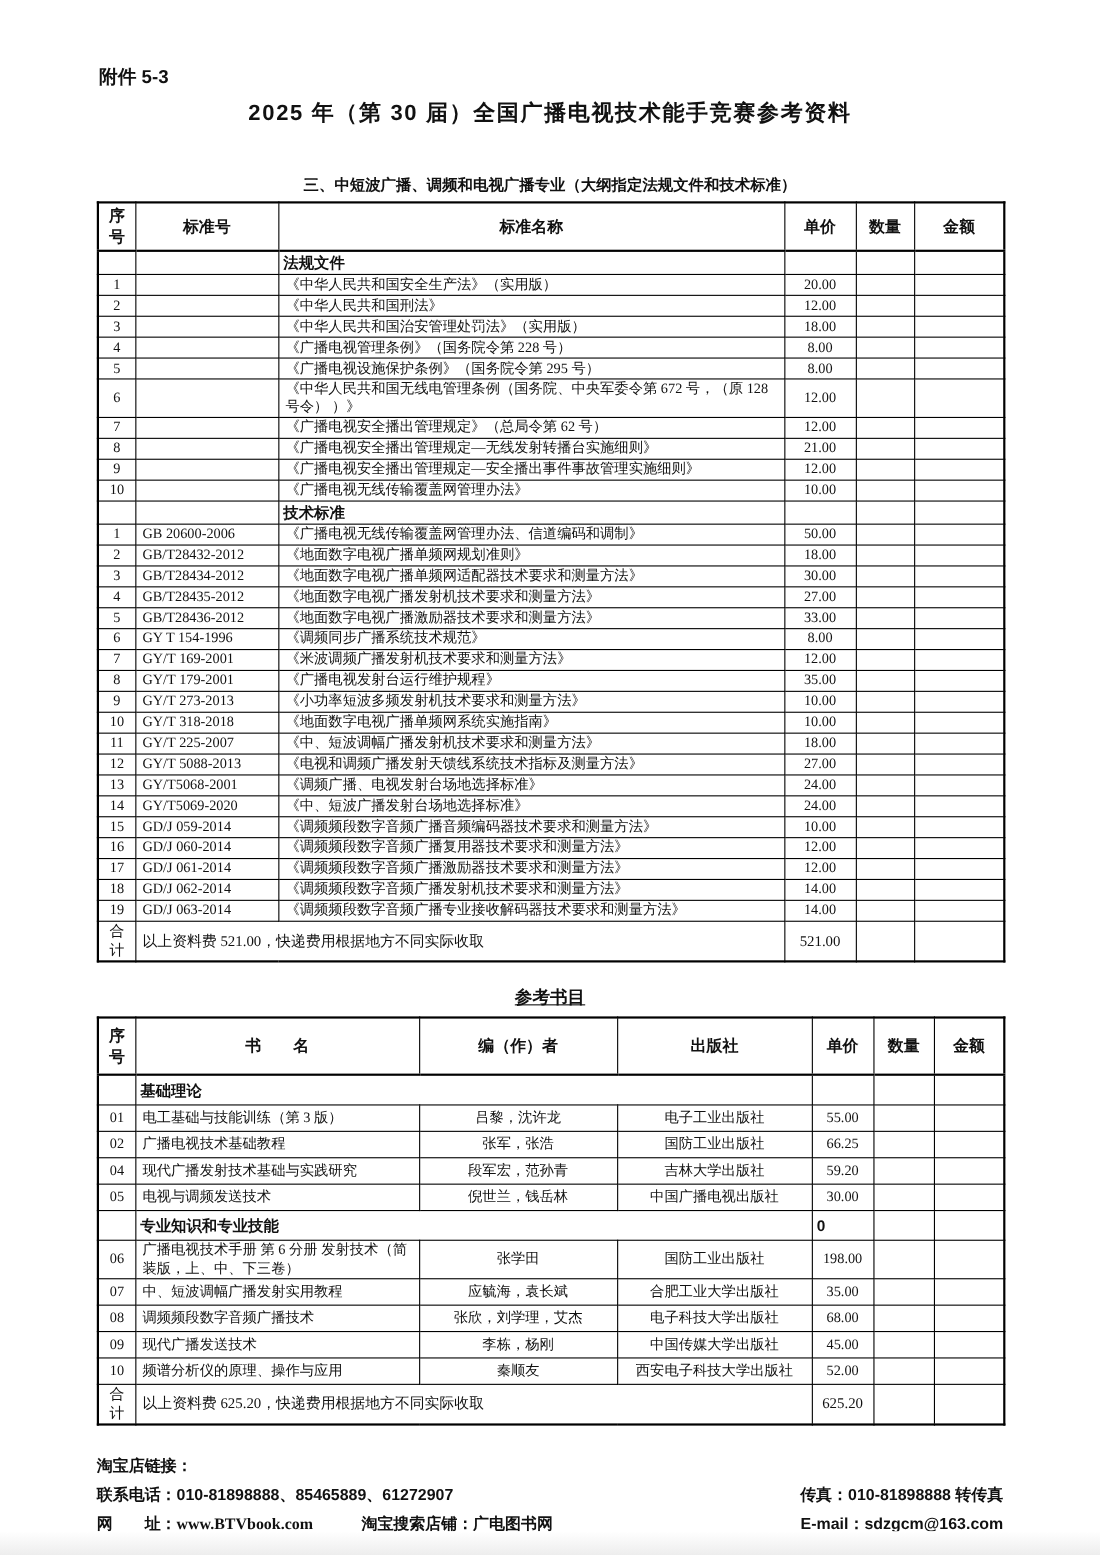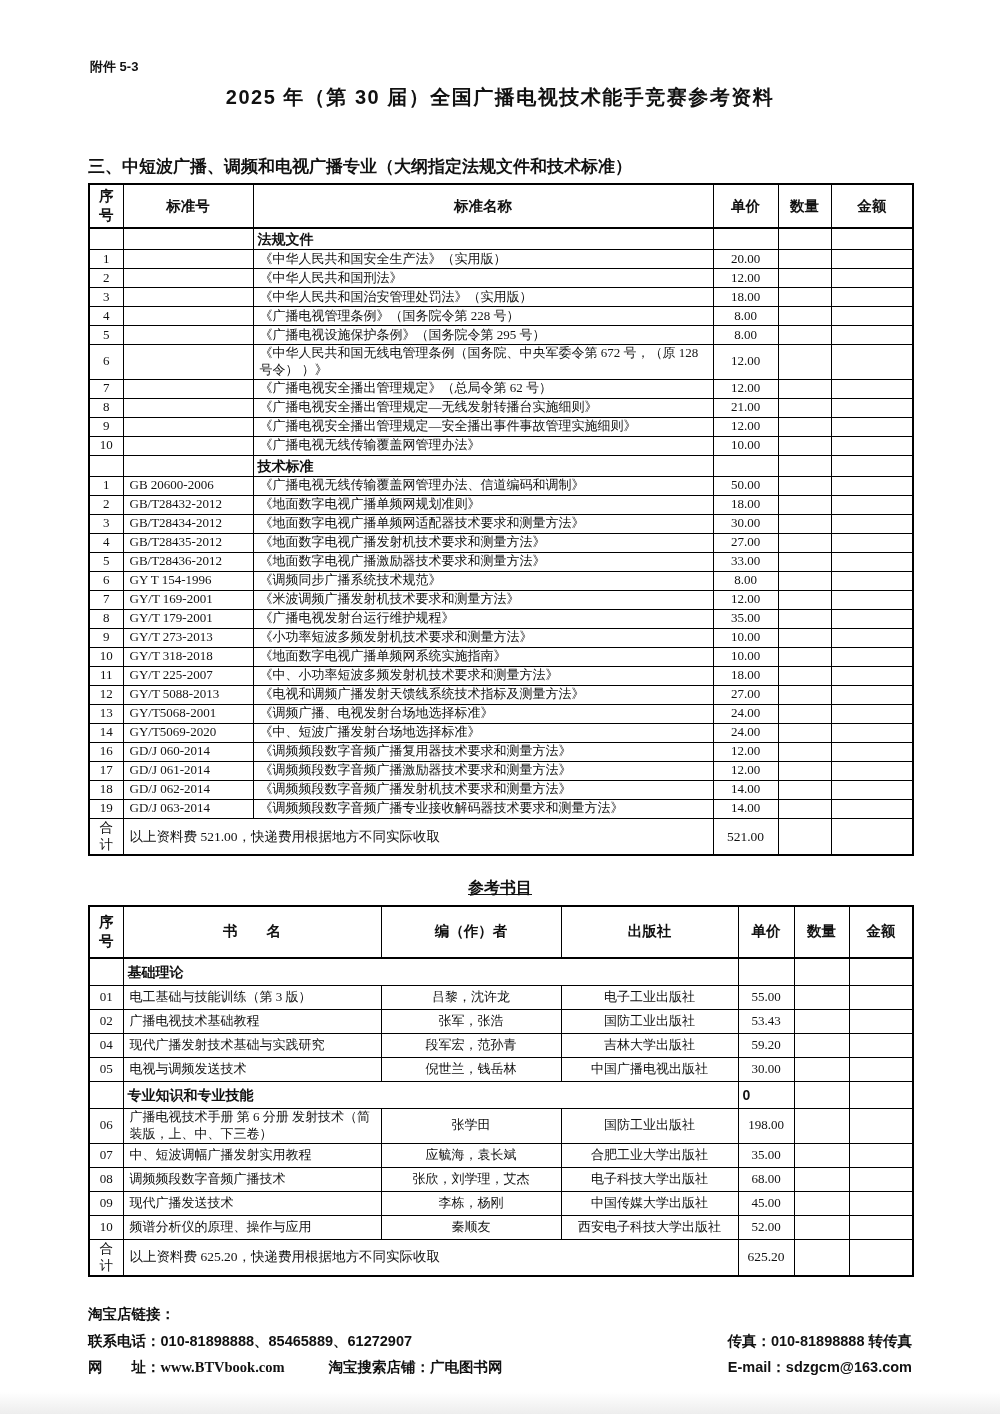--- a/index.html
+++ b/index.html
@@ -8,33 +8,33 @@
     background:#ffffff;
     font-family:"Liberation Serif", serif;
     color:#111;
     position:relative;
     overflow:hidden;
   }
   .page { padding:58px 88px 0 88px; }
 
   .attachment {
     font-family:"Liberation Sans", sans-serif;
-    font-size:13px; font-weight:600; margin:0 0 6px 2px;
+    font-size:17px; font-weight:600; margin:0 0 6px 2px;
   }
   .main-title {
     text-align:center;
     font-family:"Liberation Sans", sans-serif;
     font-size:20px; font-weight:bold;
     letter-spacing:1.5px;
     margin:8px 0 0 0;
   }
   .section-heading {
-    text-align:left;
-    font-family:"Liberation Sans", sans-serif;
-    font-size:17px; font-weight:bold;
+    text-align:center;
+    font-family:"Liberation Sans", sans-serif;
+    font-size:14px; font-weight:bold;
     margin:44px 0 5px 0;
   }
 
   table { border-collapse:collapse; width:824px; table-layout:fixed; }
   table, th, td { border:1px solid #000; }
   table { border-width:2px; }
   th {
     font-family:"Liberation Sans", sans-serif;
     font-weight:bold; font-size:14.5px;
     padding:2px 2px; border-bottom-width:2px;
@@ -279,21 +279,21 @@
           <td class="c-center">10</td>
           <td class="c-left">GY/T 318-2018</td>
           <td class="c-left">《地面数字电视广播单频网系统实施指南》</td>
           <td class="c-center">10.00</td>
           <td></td>
           <td></td>
         </tr>
         <tr>
           <td class="c-center">11</td>
           <td class="c-left">GY/T 225-2007</td>
-          <td class="c-left">《中、小功率短波多频发射机技术要求和测量方法》</td>
+          <td class="c-left">《中、短波调幅广播发射机技术要求和测量方法》</td>
           <td class="c-center">18.00</td>
           <td></td>
           <td></td>
         </tr>
         <tr>
           <td class="c-center">12</td>
           <td class="c-left">GY/T 5088-2013</td>
           <td class="c-left">《电视和调频广播发射天馈线系统技术指标及测量方法》</td>
           <td class="c-center">27.00</td>
           <td></td>
@@ -305,20 +305,28 @@
           <td class="c-left">《调频广播、电视发射台场地选择标准》</td>
           <td class="c-center">24.00</td>
           <td></td>
           <td></td>
         </tr>
         <tr>
           <td class="c-center">14</td>
           <td class="c-left">GY/T5069-2020</td>
           <td class="c-left">《中、短波广播发射台场地选择标准》</td>
           <td class="c-center">24.00</td>
+          <td></td>
+          <td></td>
+        </tr>
+        <tr>
+          <td class="c-center">15</td>
+          <td class="c-left">GD/J 059-2014</td>
+          <td class="c-left">《调频频段数字音频广播音频编码器技术要求和测量方法》</td>
+          <td class="c-center">10.00</td>
           <td></td>
           <td></td>
         </tr>
         <tr>
           <td class="c-center">16</td>
           <td class="c-left">GD/J 060-2014</td>
           <td class="c-left">《调频频段数字音频广播复用器技术要求和测量方法》</td>
           <td class="c-center">12.00</td>
           <td></td>
           <td></td>
@@ -395,21 +403,21 @@
           <td class="c-center">电子工业出版社</td>
           <td class="c-center">55.00</td>
           <td></td>
           <td></td>
         </tr>
         <tr>
           <td class="c-center">02</td>
           <td class="c-left">广播电视技术基础教程</td>
           <td class="c-center">张军，张浩</td>
           <td class="c-center">国防工业出版社</td>
-          <td class="c-center">53.43</td>
+          <td class="c-center">66.25</td>
           <td></td>
           <td></td>
         </tr>
         <tr>
           <td class="c-center">04</td>
           <td class="c-left">现代广播发射技术基础与实践研究</td>
           <td class="c-center">段军宏，范孙青</td>
           <td class="c-center">吉林大学出版社</td>
           <td class="c-center">59.20</td>
           <td></td>

